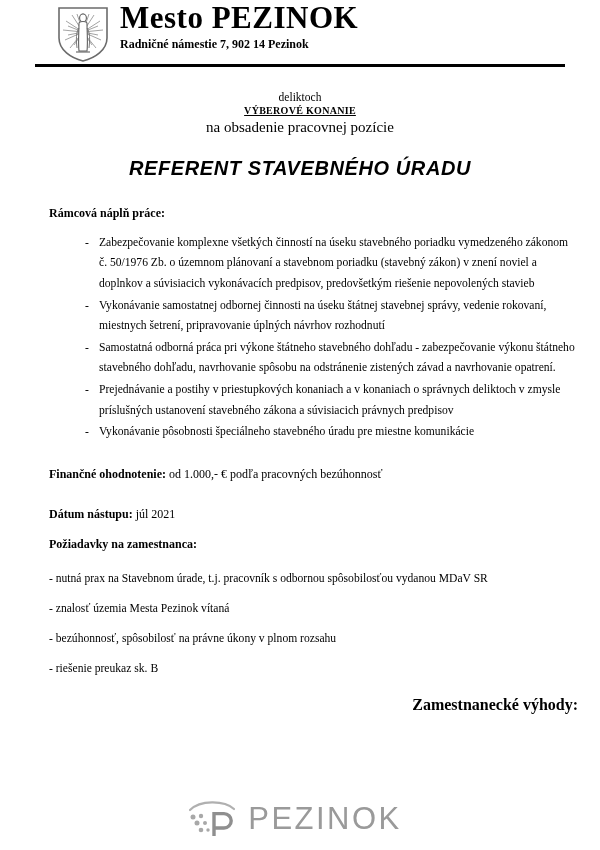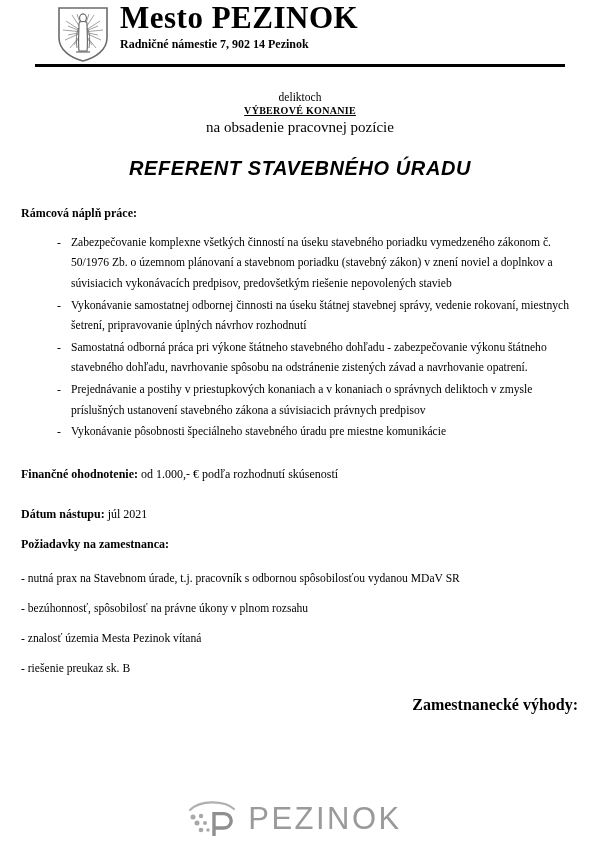--- a/index.html
+++ b/index.html
@@ -82,21 +82,21 @@
     font-family: "Liberation Sans", "DejaVu Sans", sans-serif;
     font-size: 20px;
     font-weight: bold;
     font-style: italic;
     letter-spacing: 0.6px;
   }
 
   
   .content {
     margin-top: 26px;
-    padding-left: 21px;
+    padding-left: 49px;
     padding-right: 22px;
   }
   .section-heading {
     font-size: 12px;
     font-weight: bold;
     margin: 0;
   }
 
   .duties {
     margin: 12px 0 0 0;
@@ -242,33 +242,33 @@
       <span class="dash">-</span>
       <span>Prejednávanie a postihy v priestupkových konaniach a v konaniach o správnych deliktoch v zmysle príslušných ustanovení stavebného zákona a súvisiacich právnych predpisov</span>
     </li>
     <li>
       <span class="dash">-</span>
       <span>Vykonávanie pôsobnosti špeciálneho stavebného úradu pre miestne komunikácie</span>
     </li>
   </ul>
 
   <div class="kv spaced-1">
-    <span class="k">Finančné ohodnotenie:</span><span> od 1.000,- € podľa rozhodnutí skúseností</span>
+    <span class="k">Finančné ohodnotenie:</span><span> od 1.000,- € podľa pracovných bezúhonnosť</span>
   </div>
 
   <div class="kv spaced-2">
     <span class="k">Dátum nástupu:</span><span> júl 2021</span>
   </div>
 
   <div class="section-heading spaced-3">Požiadavky na zamestnanca:</div>
 
   <ul class="reqs">
     <li>- nutná prax na Stavebnom úrade, t.j. pracovník s odbornou spôsobilosťou vydanou MDaV SR</li>
+    <li>- znalosť územia Mesta Pezinok vítaná</li>
     <li>- bezúhonnosť, spôsobilosť na právne úkony v plnom rozsahu</li>
-    <li>- znalosť územia Mesta Pezinok vítaná</li>
     <li>- riešenie preukaz sk. B</li>
   </ul>
 
   <div class="benefits-heading">Zamestnanecké výhody:</div>
 </div>
 
 <div class="footer-logo">
   <div class="logo-mark">
     <svg viewBox="0 0 56 40" width="56" height="40" aria-hidden="true">
       <path d="M6 12 C16 2 40 2 50 11" fill="none" stroke="#b0b0b0" stroke-width="2.2" stroke-linecap="round"></path>

